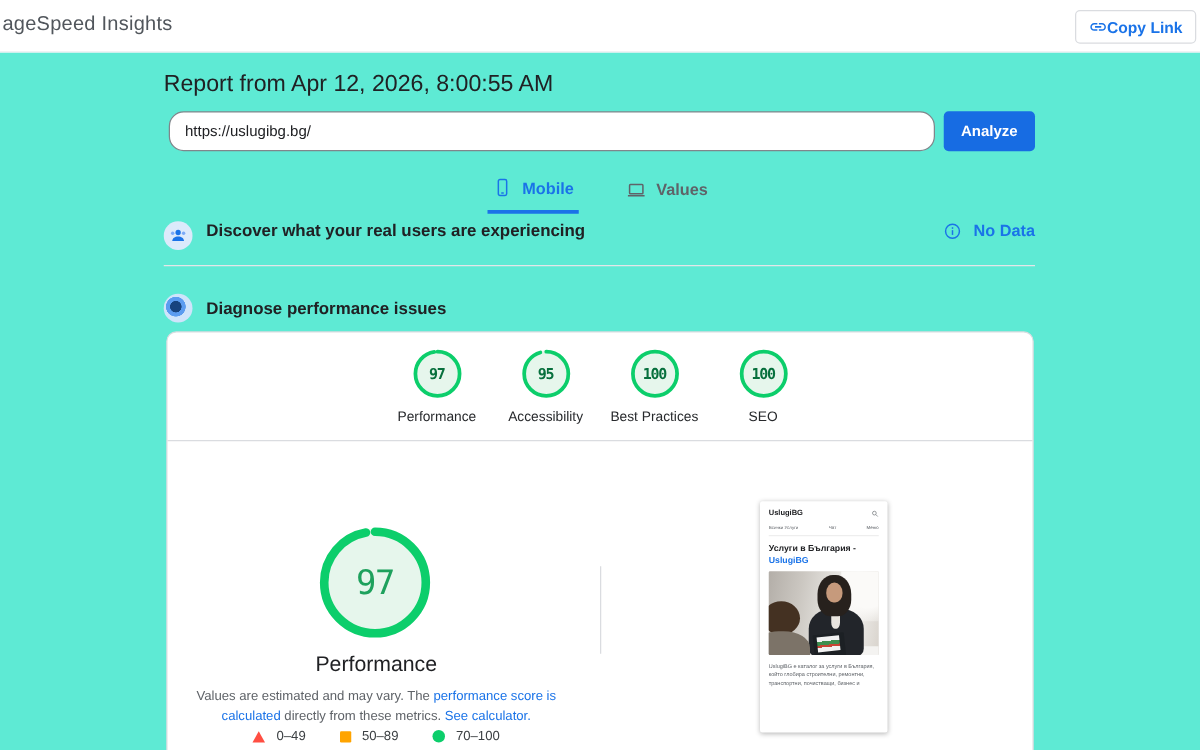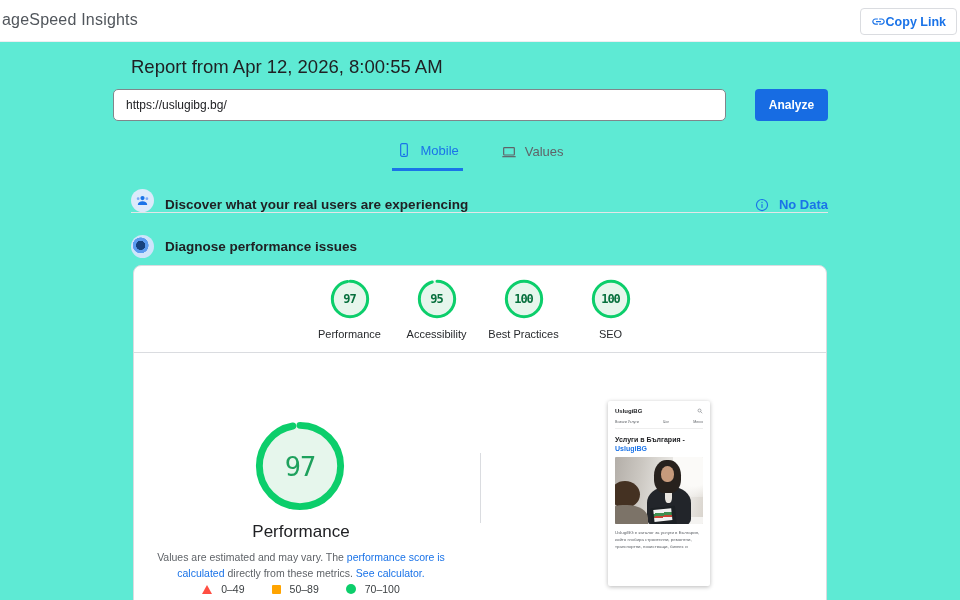--- a/index.html
+++ b/index.html
@@ -14,39 +14,39 @@
   .copy-link-btn {
     position:absolute; right:3px; top:8px; height:27px; padding:0 10px;
     display:flex; align-items:center; gap:0; background:#fff;
     border:1px solid #dadce0; border-radius:4px; color:#1a73e8;
     font-size:12.5px; font-weight:bold; font-family:"Liberation Sans",sans-serif; cursor:pointer;
   }
   .copy-link-btn svg { width:15px; height:15px; fill:#1a73e8; }
   
   .report-title { position:absolute; left:131px; top:56px; font-size:18.5px; font-weight:500; color:#202124; }
   .url-input {
-    position:absolute; left:113px; top:89px; width:613px; height:32px;
-    border:1px solid #80868b; border-radius:5px; padding:0 12px;
+    position:absolute; left:135px; top:89px; width:613px; height:32px;
+    border:1px solid #80868b; border-radius:12px; padding:0 12px;
     font-size:12px; color:#202124; font-family:"Liberation Sans",sans-serif; background:#fff;
   }
   .analyze-btn {
     position:absolute; left:755px; top:89px; width:73px; height:32px;
     background:#176ce3; color:#fff; border:none; border-radius:4px;
     font-size:12px; font-weight:bold; font-family:"Liberation Sans",sans-serif; cursor:pointer;
   }
   
-  .tabs { position:absolute; top:138px; left:0; right:0; display:flex; justify-content:center; gap:34px; }
+  .tabs { position:absolute; top:138px; left:0; right:0; display:flex; justify-content:center; gap:34px;font-weight:bold; }
   .tab { display:flex; align-items:center; gap:8px; font-size:13px; padding:4px 4px 10px 4px; cursor:pointer; color:#5f6368; }
   .tab svg { width:16px; height:16px; stroke:#5f6368; fill:none; stroke-width:1.8; }
   .tab.active { color:#1a73e8; border-bottom:3px solid #1a73e8; }
   .tab.active svg { stroke:#1a73e8; }
   
   .discover-row {
     position:absolute; left:131px; width:697px; top:177px; height:36px;
-    display:flex; align-items:flex-end; border-bottom:1px solid #e4e6e8;
+    display:flex; align-items:flex-start; border-bottom:1px solid #e4e6e8;
   }
   .round-icon { width:23px; height:23px; border-radius:50%; flex:0 0 auto; }
   .users-bg { background:#dceafb; display:flex; align-items:center; justify-content:center; }
   .users-bg svg { width:15px; height:15px; }
   .speedo-bg { background:radial-gradient(circle at 42% 45%, #17437e 0 24%, #5b9cf0 26% 42%, #cfe4fb 44% 100%); }
   .section-title { margin-left:11px; font-size:13.5px; font-weight:bold; color:#202124; }
   .nodata { margin-left:auto; display:flex; align-items:center; gap:10px; color:#1a73e8; font-size:13px; font-weight:bold; cursor:pointer; }
   .nodata svg { width:14px; height:14px; }
   .diagnose-row { position:absolute; left:131px; width:697px; top:231px; height:30px; display:flex; align-items:center; }
   

